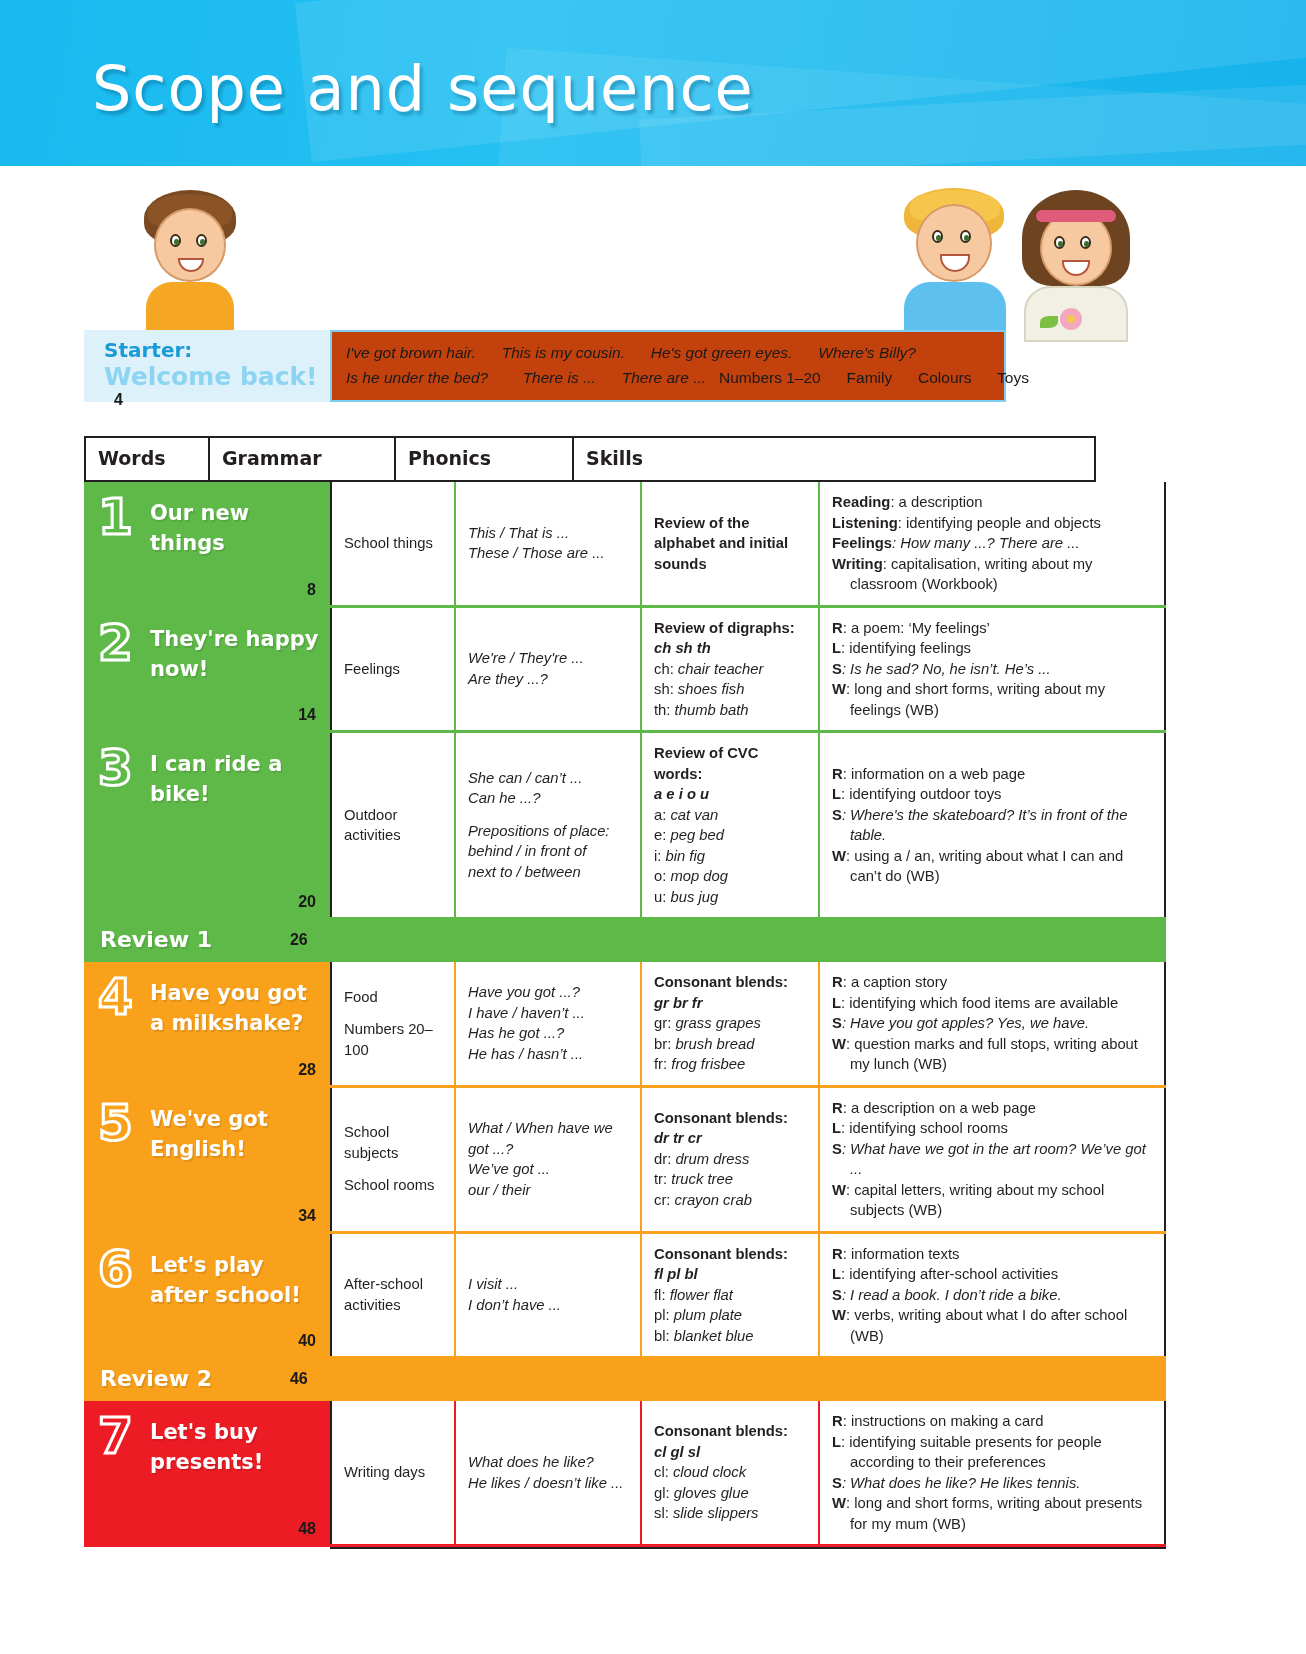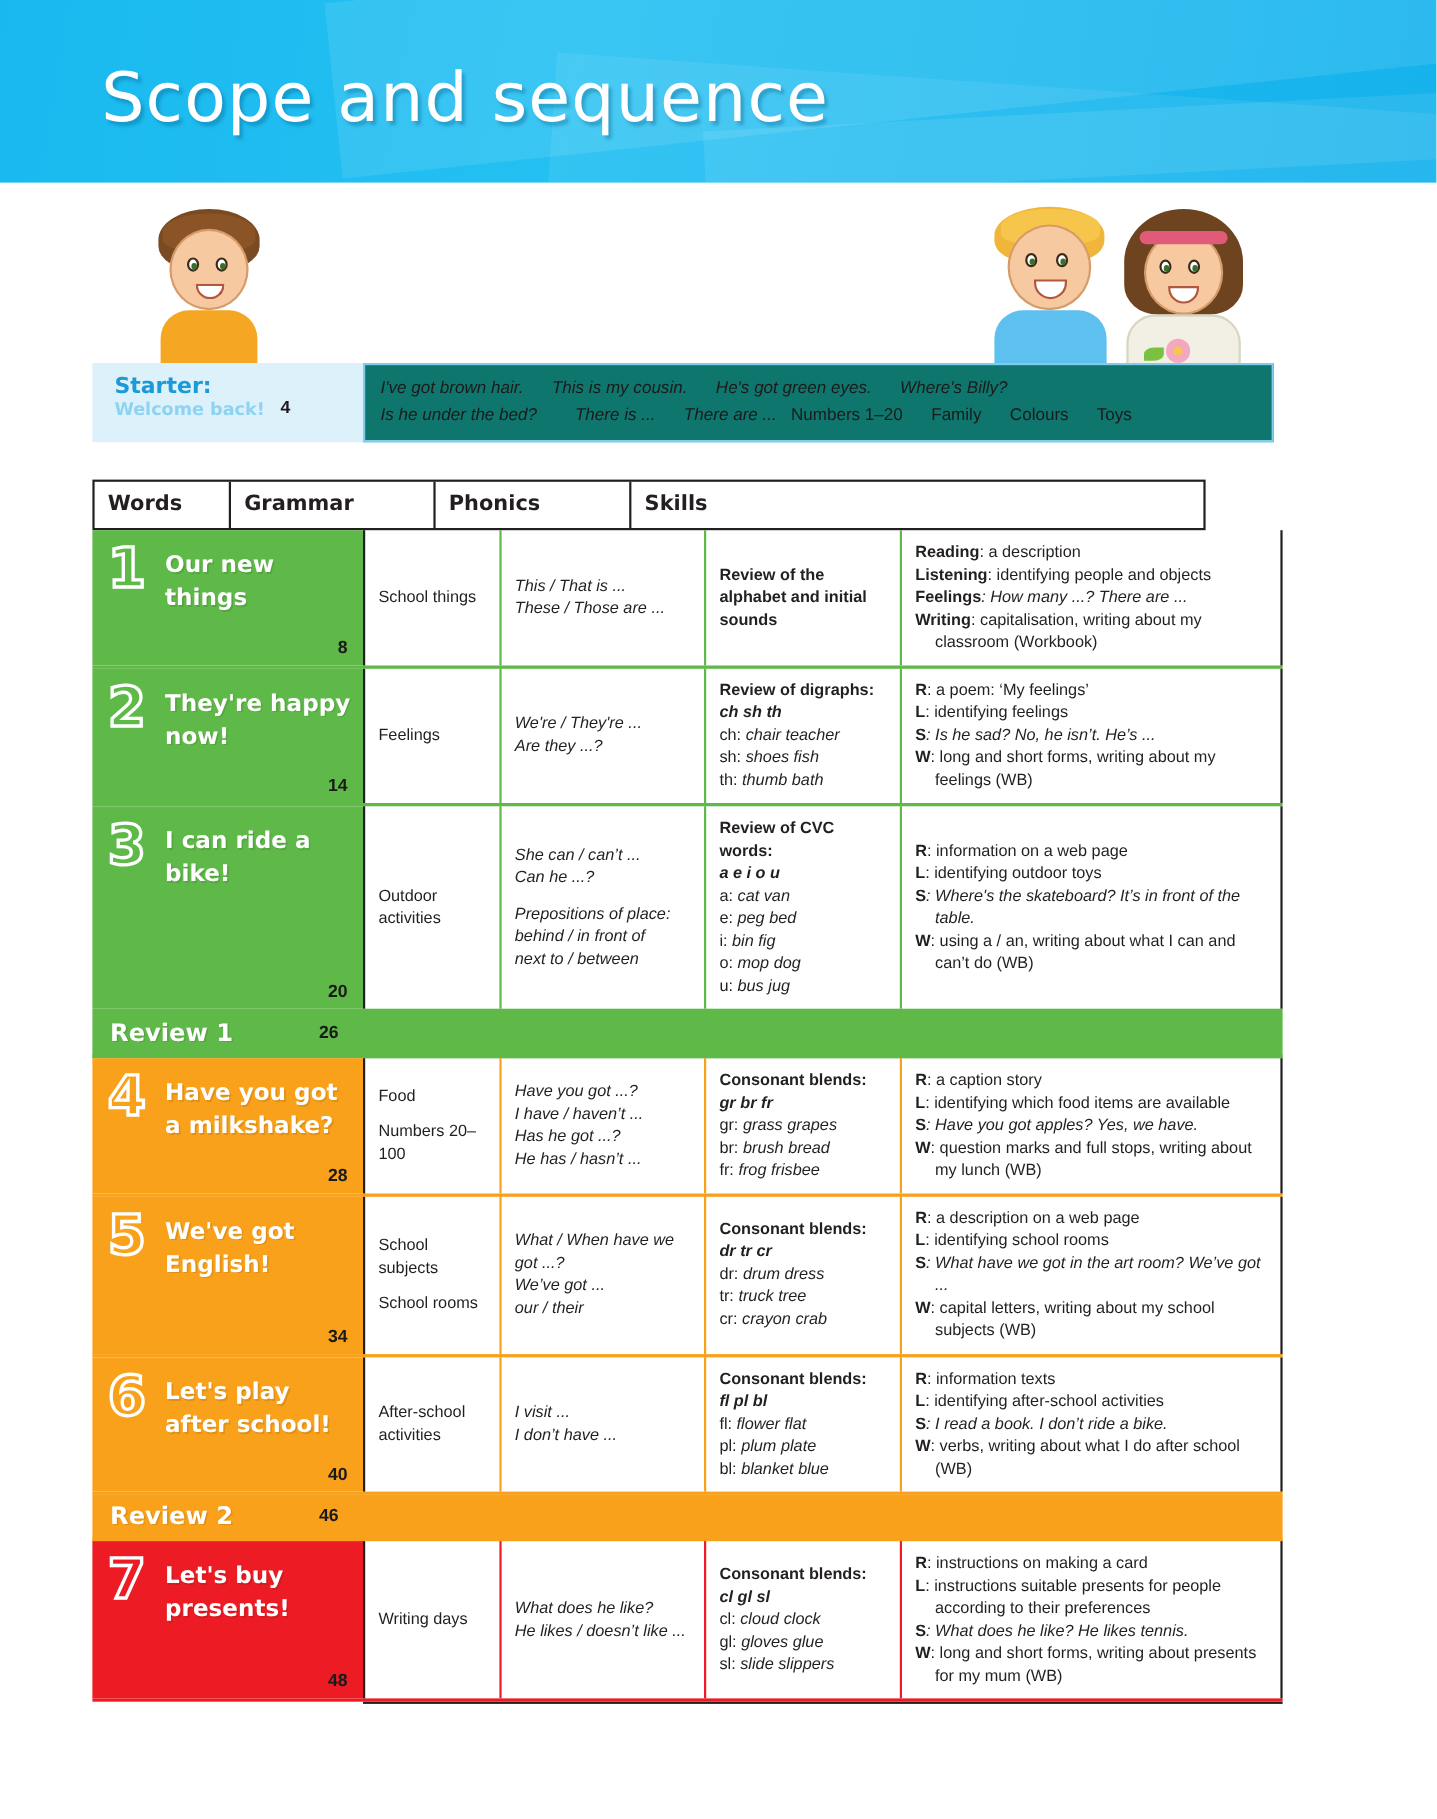--- a/index.html
+++ b/index.html
@@ -118,32 +118,32 @@
     width: 246px; height: 72px;
     background: #ddf1fb;
     padding: 8px 0 0 20px;
   }
   .starter-label {
     font-family: "DejaVu Sans", sans-serif;
     font-size: 20px; font-weight: bold; color: #1a9ad6;
   }
   .starter-sub {
     font-family: "DejaVu Sans", sans-serif;
-    font-size: 16px; font-weight: bold; color: #8dd3f2;
+    font-size: 25px; font-weight: bold; color: #8dd3f2;
     display: inline-block;
   }
   .starter-page {
     display: inline-block; font-size: 16px; font-weight: bold;
     color: #1a1a1a; margin-left: 10px; vertical-align: 2px;
     font-family: "Liberation Sans", sans-serif;
   }
   .starter-box {
     position: absolute; left: 246px; top: 0;
-    width: 828px; height: 72px;
-    border: 2px solid #7fcdee; background: #0f766e;
+    width: 676px; height: 72px;
+    border: 2px solid #7fcdee; background: #c2410c;
     padding: 8px 14px 0 14px;
   }
   .starter-line {
     font-style: italic; font-size: 15.5px; color: #1a1a1a;
     line-height: 25px; white-space: pre;
   }
   .starter-line.row2 { font-style: normal; }
   .starter-line .it { font-style: italic; }
 
   
@@ -511,21 +511,21 @@
           </div>
           <div class="cell col-phonics v-center">
             <span class="b">Consonant blends:</span>
             <span class="bi">cl  gl  sl</span>
             <span>cl: <span class="i">cloud  clock</span></span>
             <span>gl: <span class="i">gloves  glue</span></span>
             <span>sl: <span class="i">slide  slippers</span></span>
           </div>
           <div class="cell col-skills v-center">
             <span class="ind"><span class="b">R</span><span>: instructions on making a card</span></span>
-            <span class="ind"><span class="b">L</span><span>: instructions suitable presents for people according to their preferences</span></span>
+            <span class="ind"><span class="b">L</span><span>: identifying suitable presents for people according to their preferences</span></span>
             <span class="ind"><span class="b">S</span><span class="i">: What does he like? He likes tennis.</span></span>
             <span class="ind"><span class="b">W</span><span>: long and short forms, writing about presents for my mum (WB)</span></span>
           </div>
         </div>
       </div>
       <div class="table-bottom"></div>
     </div>
 </div>
 
 </body></html>

